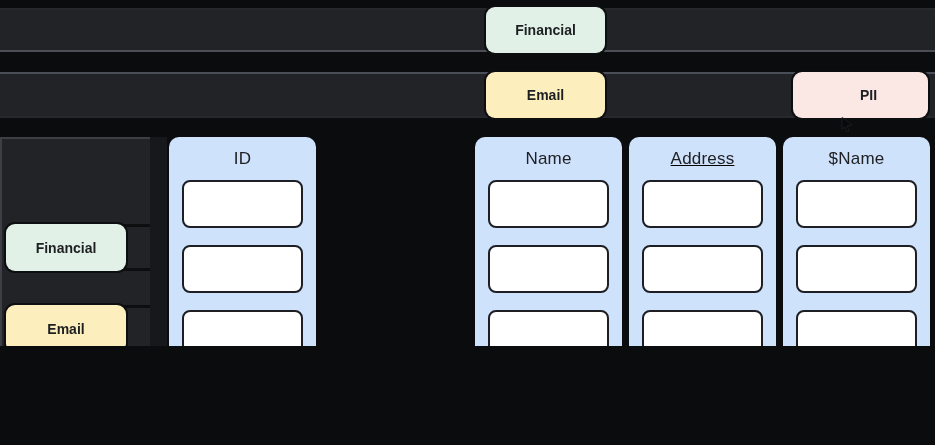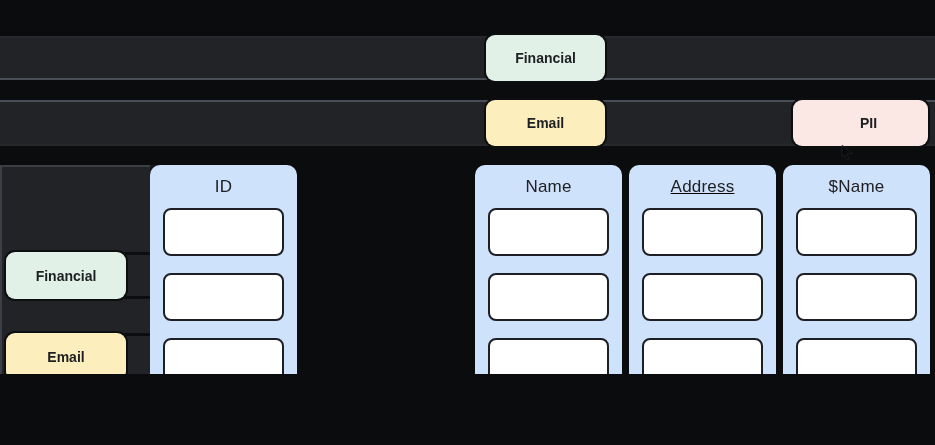--- a/index.html
+++ b/index.html
@@ -18,21 +18,20 @@
     --tag-pii-bg:#fbe7e4;
     --tag-text:#1d1f23;
     --header-text:#202124;
     --tag-ring:#0d0e10;
   }
   html,body{margin:0;padding:0;background:var(--background);}
   .stage{
     position:relative;width:935px;height:346px;overflow:hidden;
     background:var(--background);
     font-family:"Liberation Sans", sans-serif;
-    margin-top:28px;
   }
   
   .lane{position:absolute;left:0;right:0;background:var(--lane-fill);}
   .lane1{top:8px;height:40px;border-top:2px solid var(--lane-edge-dim);border-bottom:2px solid var(--lane-edge-bright);}
   .lane2{top:72px;height:42px;border-top:2px solid var(--lane-edge-bright);border-bottom:2px solid var(--lane-edge-dim);}
   
   .tag{
     position:absolute;width:119px;height:46px;border-radius:9px;
     display:flex;align-items:center;justify-content:center;
     font-size:14px;font-weight:bold;color:var(--tag-text);
@@ -68,21 +67,21 @@
   .panel-header{
     height:43px;display:flex;align-items:center;justify-content:center;
     font-size:17px;color:var(--header-text);letter-spacing:.2px;
   }
   .cell{
     width:121px;height:48px;margin:0 auto 17px auto;
     background:var(--cell-white);
     border:2px solid var(--cell-border);
     border-radius:8px;box-sizing:border-box;
   }
-  .col-0{left:150px;} .col-1{left:321px;} .col-2{left:475px;} .col-3{left:629px;text-decoration:underline;} .col-4{left:783px;}
+  .col-0{left:169px;} .col-1{left:321px;} .col-2{left:475px;} .col-3{left:629px;text-decoration:underline;} .col-4{left:783px;}
   
   .cursor{position:absolute;left:841px;top:117px;z-index:9;opacity:.85;}
 </style>
 </head>
 <body>
 
 <div class="stage">
 
   <div class="lane lane1"></div>
   <div class="lane lane2"></div>

